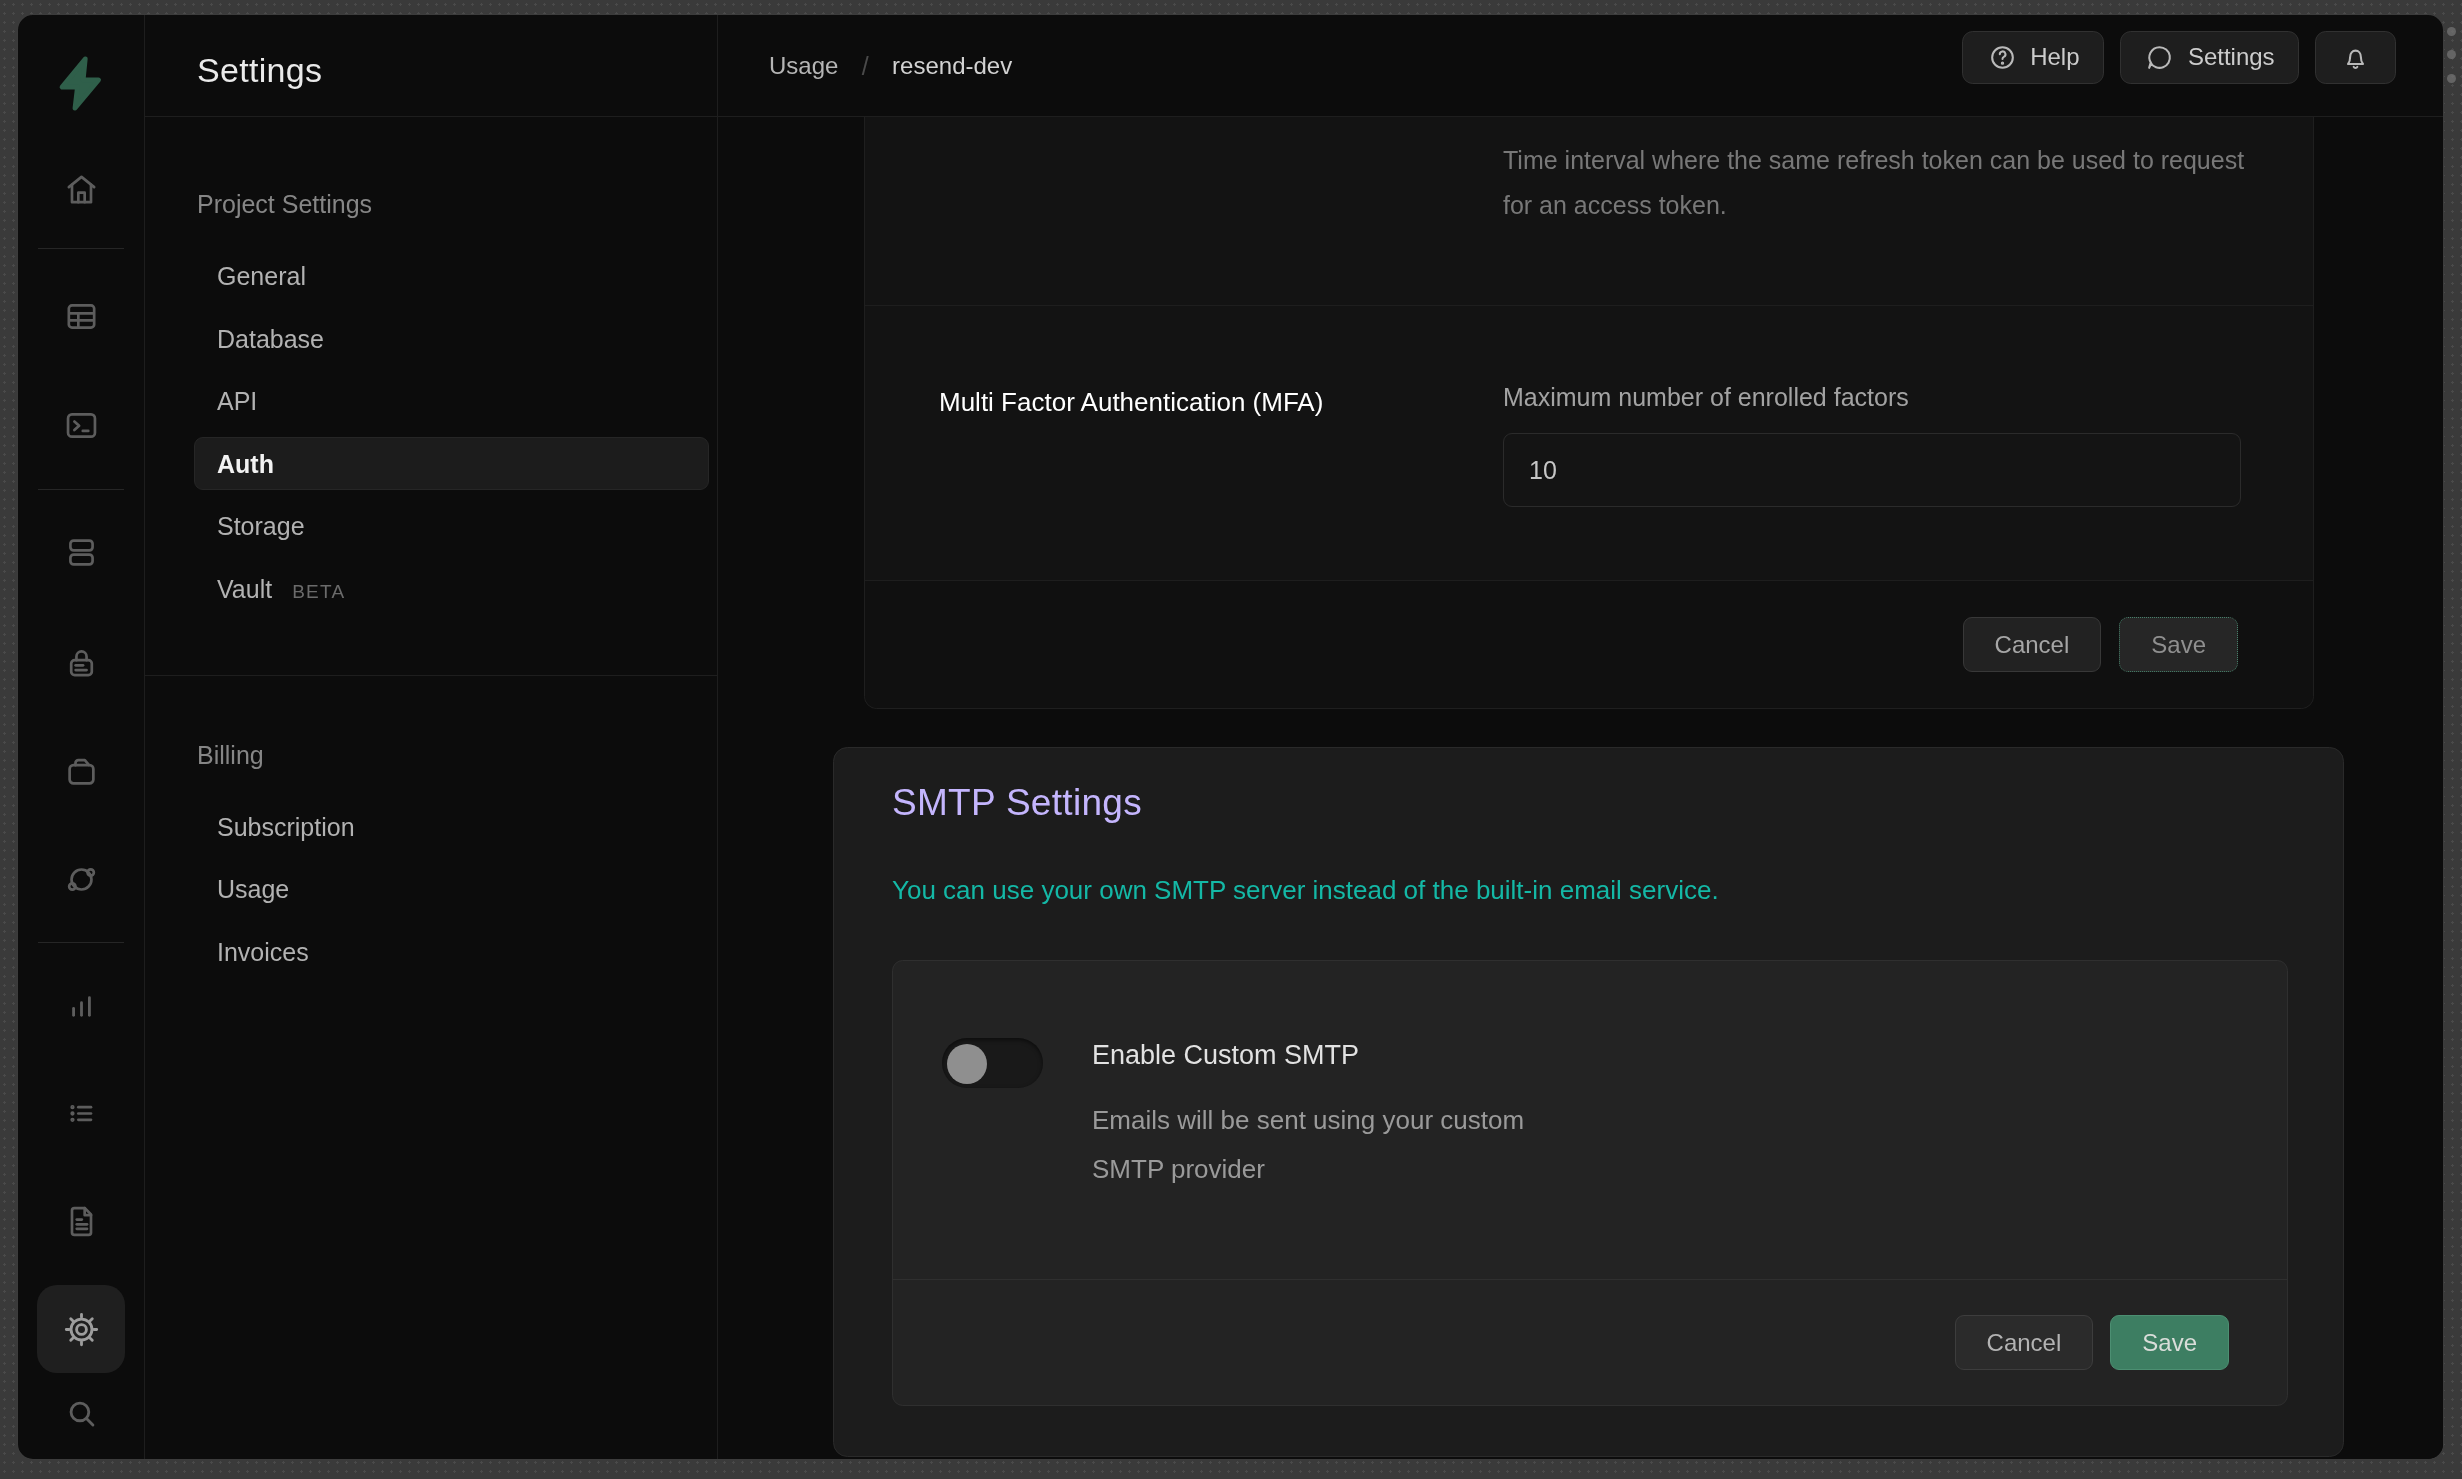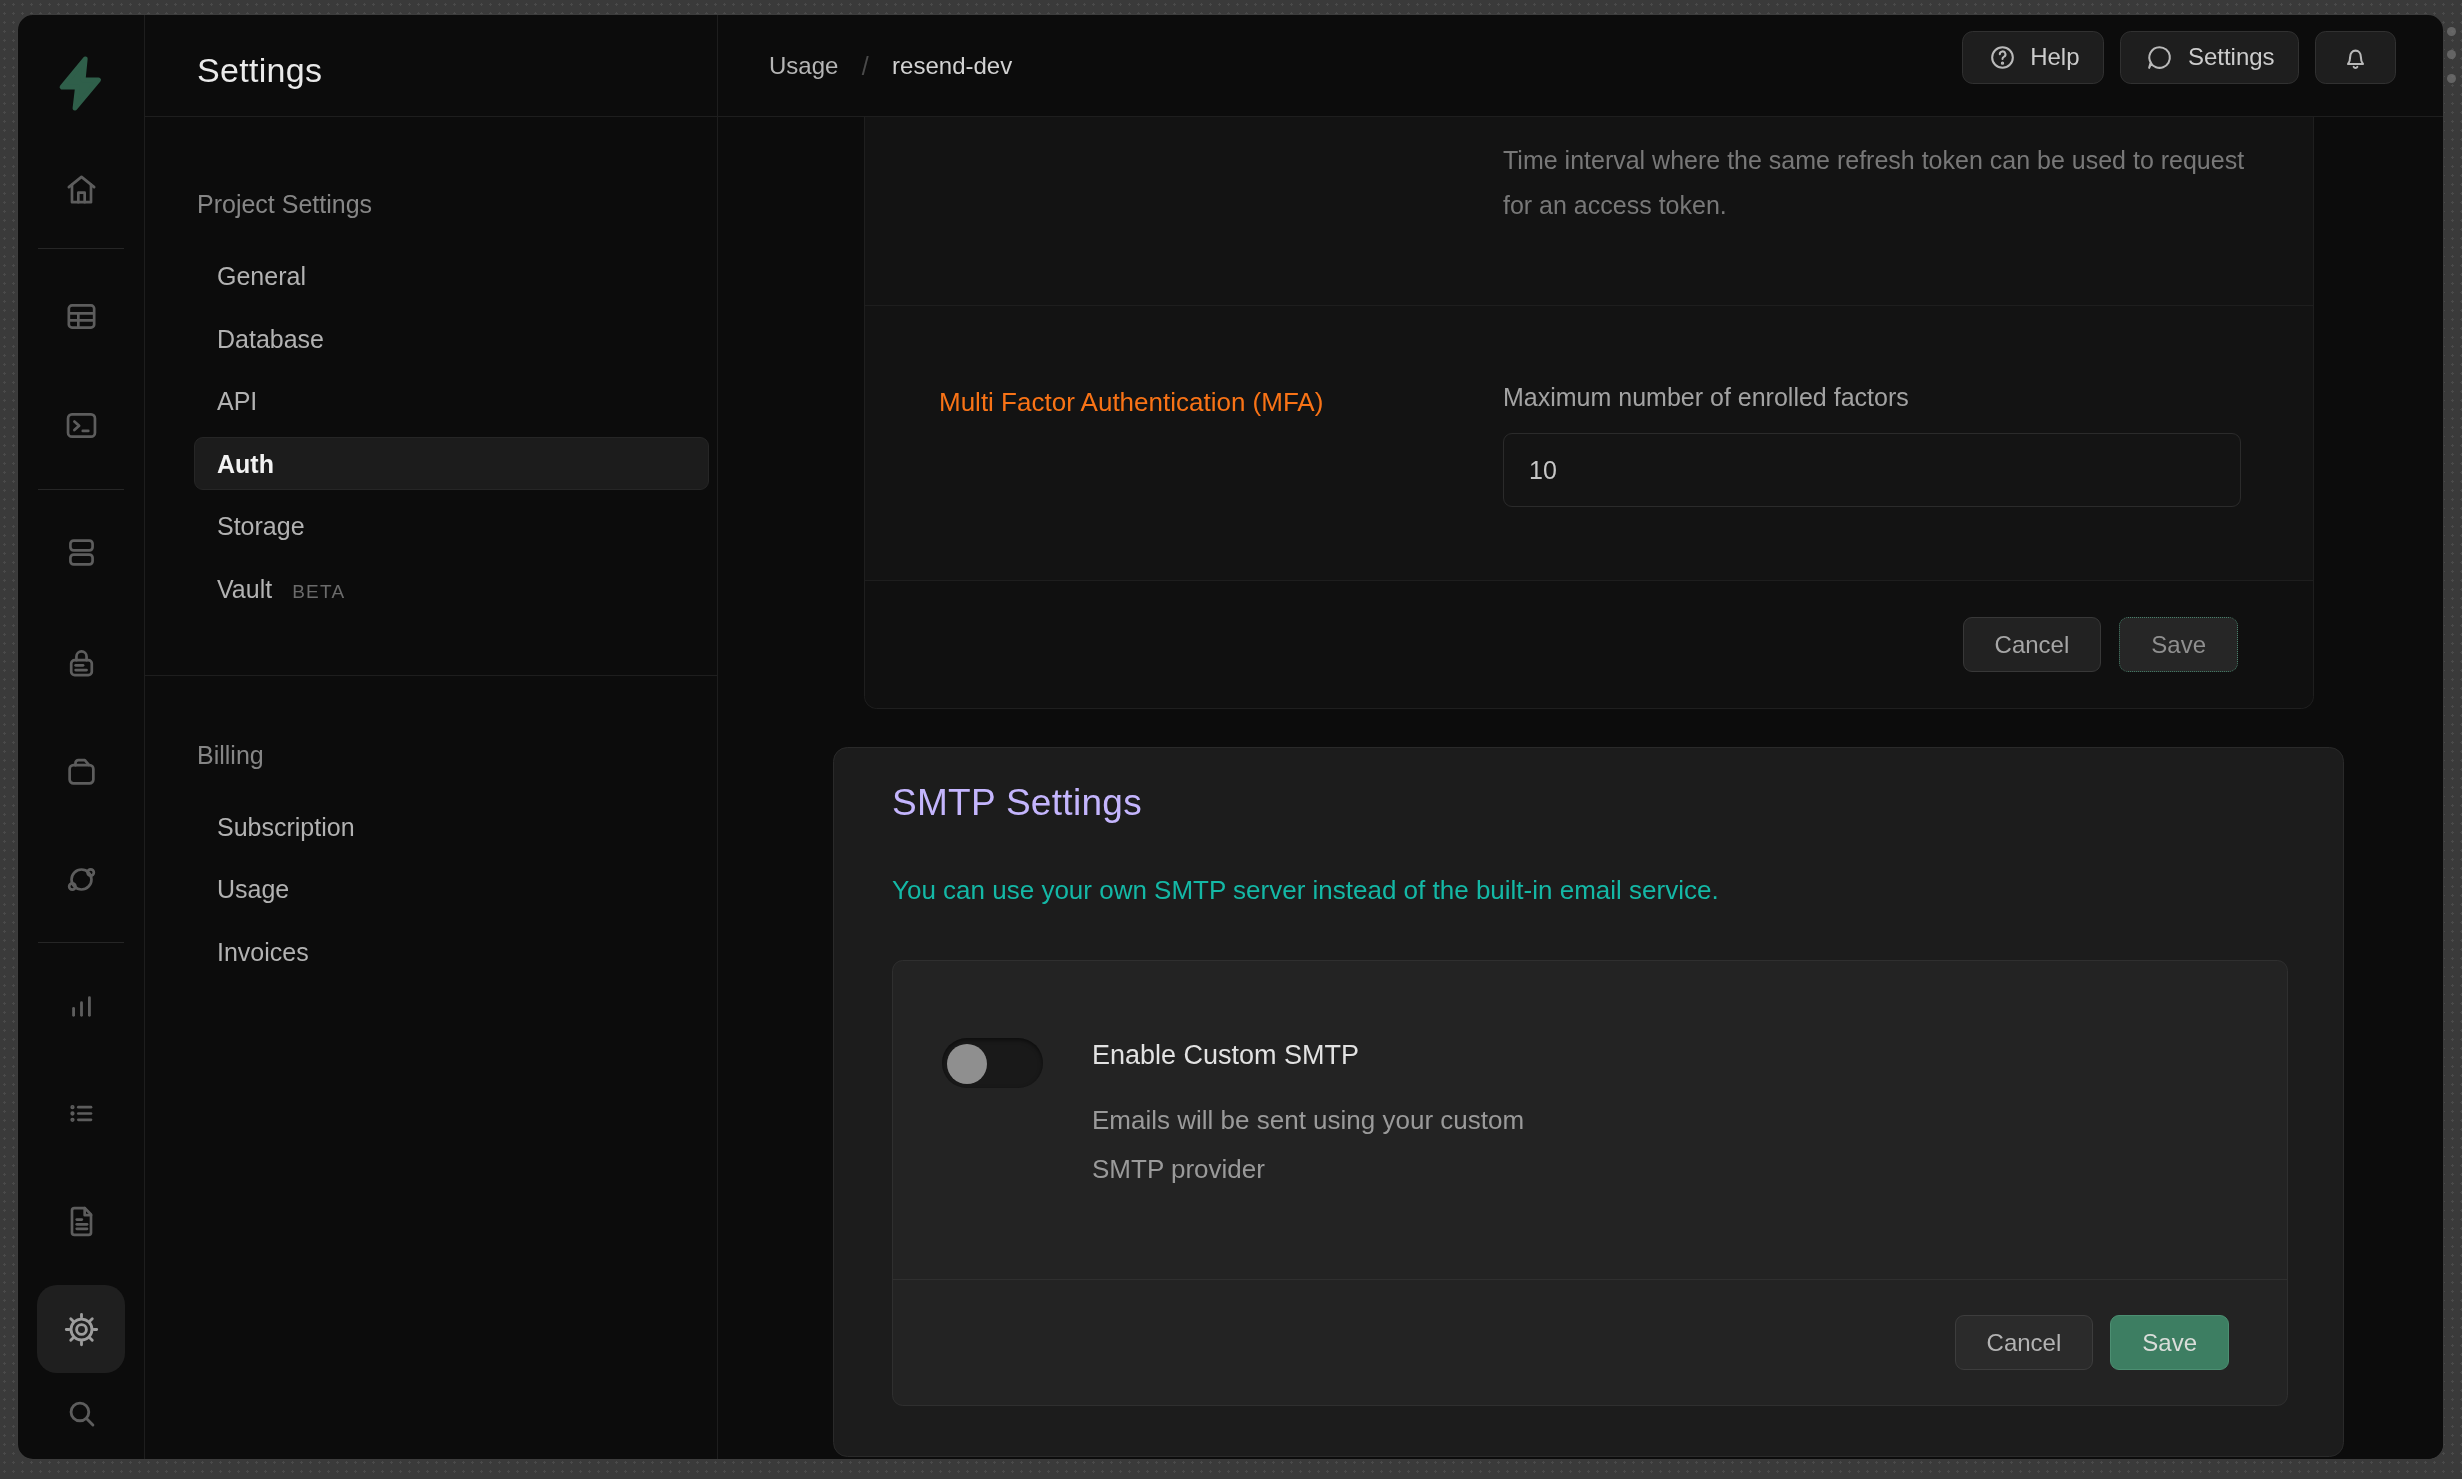--- a/index.html
+++ b/index.html
@@ -54,21 +54,21 @@
   .hdr-btn svg{ width:31px; height:31px; color:#b9b9b9; }
   .hdr-btn.icon-only{ padding:0 24px; }
 
   .main-body{ position:absolute; left:0; top:102px; right:0; bottom:0; background:#0c0c0c; overflow:hidden; }
 
   
   .card1{ position:absolute; left:146px; top:-54px; width:1450px; height:646px;
     background:#131313; border:0.9px solid #1f1f1f; border-radius:12.6px; }
   .helper-text{ position:absolute; left:638px; top:74px; width:746px; font-size:25px; line-height:45px; color:#787878; }
   .c1-div1{ position:absolute; left:0; right:0; top:241px; border-top:0.9px solid #1e1e1e; }
-  .mfa-label{ position:absolute; left:74px; top:323px; font-size:26px; color:#f97316; }
+  .mfa-label{ position:absolute; left:74px; top:323px; font-size:26px; color:#ffffff; }
   .field-label{ position:absolute; left:638px; top:319px; font-size:25px; color:#a3a3a3; }
   .num-input{ position:absolute; left:638px; top:369px; width:738px; height:74px; background:#141414;
     border:0.9px solid #2b2b2b; border-radius:9px; color:#c6c6c6; font-size:25px; padding:0 25px;
     font-family:"Liberation Sans","DejaVu Sans",sans-serif; outline:none; }
   .card-footer1{ position:absolute; left:0; right:0; top:516px; bottom:0; background:#101010;
     border-top:0.9px solid #1e1e1e; border-radius:0 0 12.6px 12.6px;
     display:flex; align-items:center; justify-content:flex-end; gap:18px; padding-right:75px; }
   .btn{ height:55px; border-radius:9px; font-size:24px; display:flex; align-items:center; justify-content:center;
     cursor:pointer; padding:4px 31px; white-space:nowrap; }
   .btn-cancel{ background:#222222; border:0.9px solid #383838; color:#a6a6a6; }

